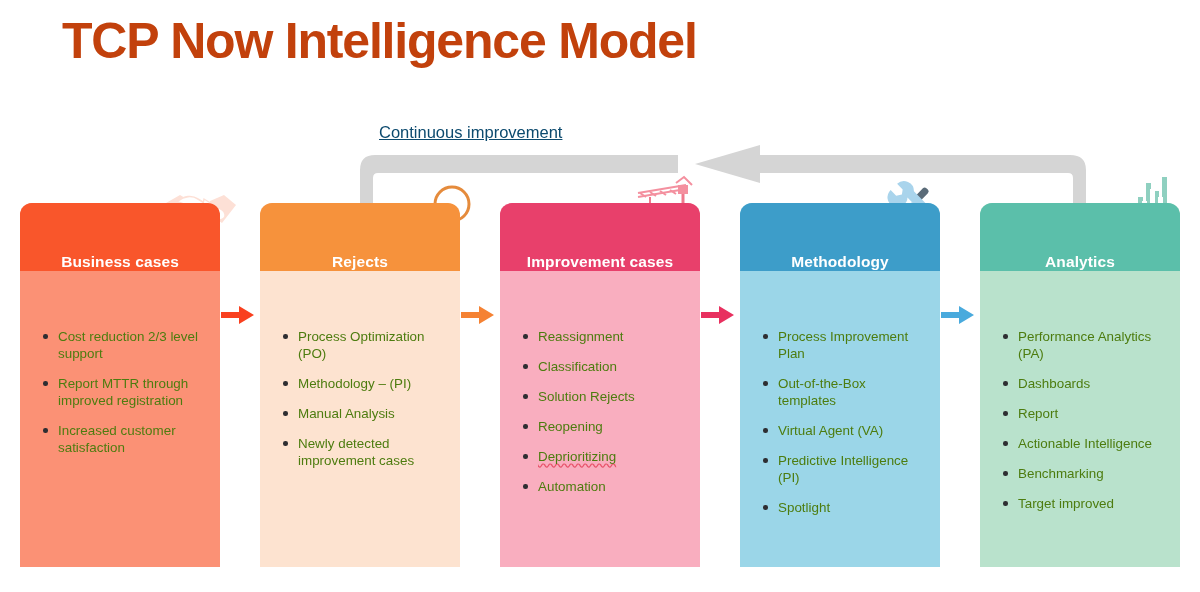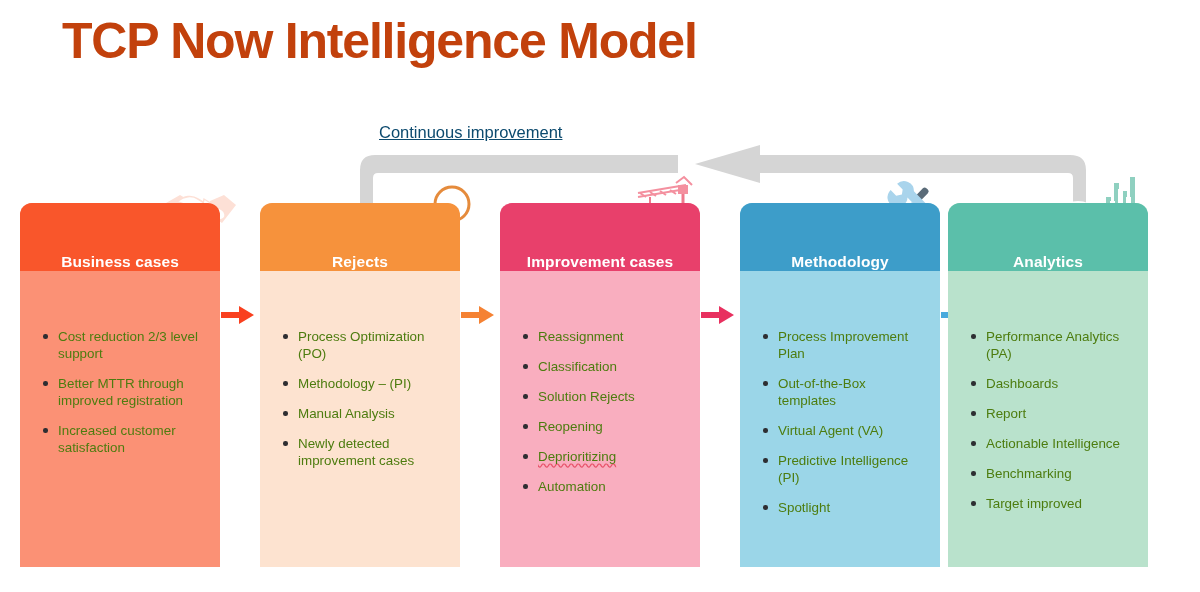--- a/index.html
+++ b/index.html
@@ -127,21 +127,21 @@
         <path d="M34,39 l9,8 c2,2 2,5 0,6 -2,2 -5,2 -7,0 l-8,-7"></path>
         <path d="M30,46 l6,5 c2,2 2,4 0,6 -2,1 -4,1 -6,-1 l-5,-5"></path>
       </g>
       <path d="M56,22 l18,11 c3,2 4,6 2,8 -2,2 -5,2 -8,0 l-14,-9 z" fill="#ffffff" stroke="#fde0d6" stroke-width="1.4"></path>
     </svg>
     <div class="col-head" style="background: rgb(249, 86, 43);">
       <span class="col-head-label">Business cases</span>
     </div>
     <ul class="col-items">
         <li>Cost reduction 2/3 level support</li>
-        <li>Better MTTR through improved registration</li>
+        <li>Report MTTR through improved registration</li>
         <li>Increased customer satisfaction</li>
       </ul>
   </div>
   <div class="conn" style="left:221px;">
     <svg width="40" height="22" viewBox="0 0 40 22">
       <path d="M0,8 L18,8 L18,2 L33,11 L18,20 L18,14 L0,14 Z" fill="#f9401f"></path>
     </svg>
   </div>
 
   <div class="col" id="col-1" style="left:260px;">
@@ -227,21 +227,21 @@
         <li>Predictive Intelligence (PI)</li>
         <li>Spotlight</li>
       </ul>
   </div>
   <div class="conn" style="left:941px;">
     <svg width="40" height="22" viewBox="0 0 40 22">
       <path d="M0,8 L18,8 L18,2 L33,11 L18,20 L18,14 L0,14 Z" fill="#49aadd"></path>
     </svg>
   </div>
 
-  <div class="col" id="col-4" style="left:948px;">
+  <div class="col" id="col-4" style="left:980px;">
     <div class="col-body" style="background: rgb(185, 226, 204);"></div>
     <svg class="icon" style="left:96px; top:-28px;" width="104" height="62" viewBox="0 0 104 62">
 
       <g fill="#8fd0c0">
         <rect x="62" y="22" width="5" height="30"></rect>
         <rect x="70" y="8" width="5" height="44"></rect>
         <rect x="78" y="16" width="5" height="36"></rect>
         <rect x="86" y="2" width="5" height="50"></rect>
       </g>
       <g fill="#ffffff">

